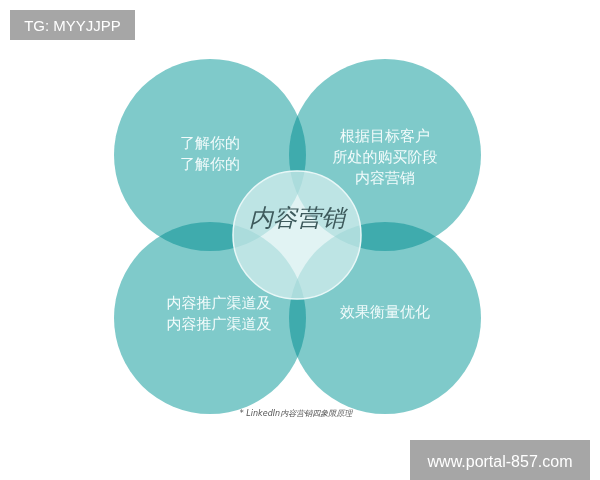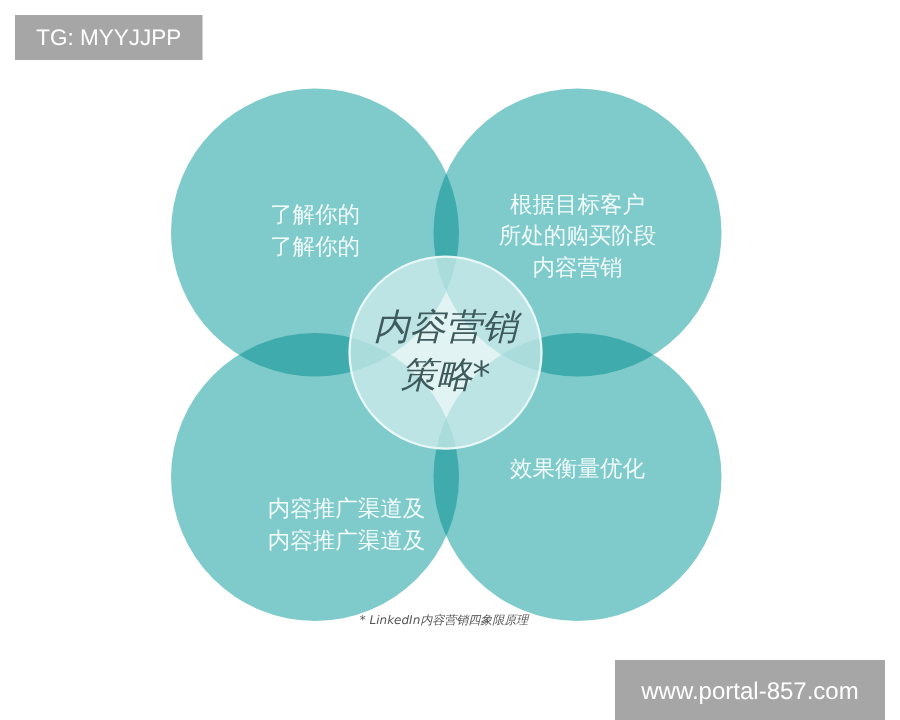--- a/index.html
+++ b/index.html
@@ -47,28 +47,27 @@
 
 <div class="lbl" style="left:140px;top:133px;width:140px;">
   <div>了解你的</div>
   <div>了解你的</div>
 </div>
 <div class="lbl" style="left:310px;top:126px;width:150px;">
   <div>根据目标客户</div>
   <div>所处的购买阶段</div>
   <div>内容营销</div>
 </div>
-<div class="lbl" style="left:156px;top:293px;width:150px;margin-top:36px;">
+<div class="lbl" style="left:144px;top:293px;width:150px;">
   <div>内容推广渠道及</div>
   <div>内容推广渠道及</div>
 </div>
 <div class="lbl" style="left:310px;top:303px;width:150px;font-family:Liberation Mono, monospace;">
   <div>效果衡量优化</div>
 </div>
 
 <div class="center-lbl" style="left:230px;top:202px;width:134px;font-style:italic;">
   <div>内容营销</div>
-  <div>策略*</div>
 </div>
 
 <div class="caption">* LinkedIn内容营销四象限原理</div>
 
 <div id="site" class="badge">www.portal-857.com</div>
 
 </body></html>

